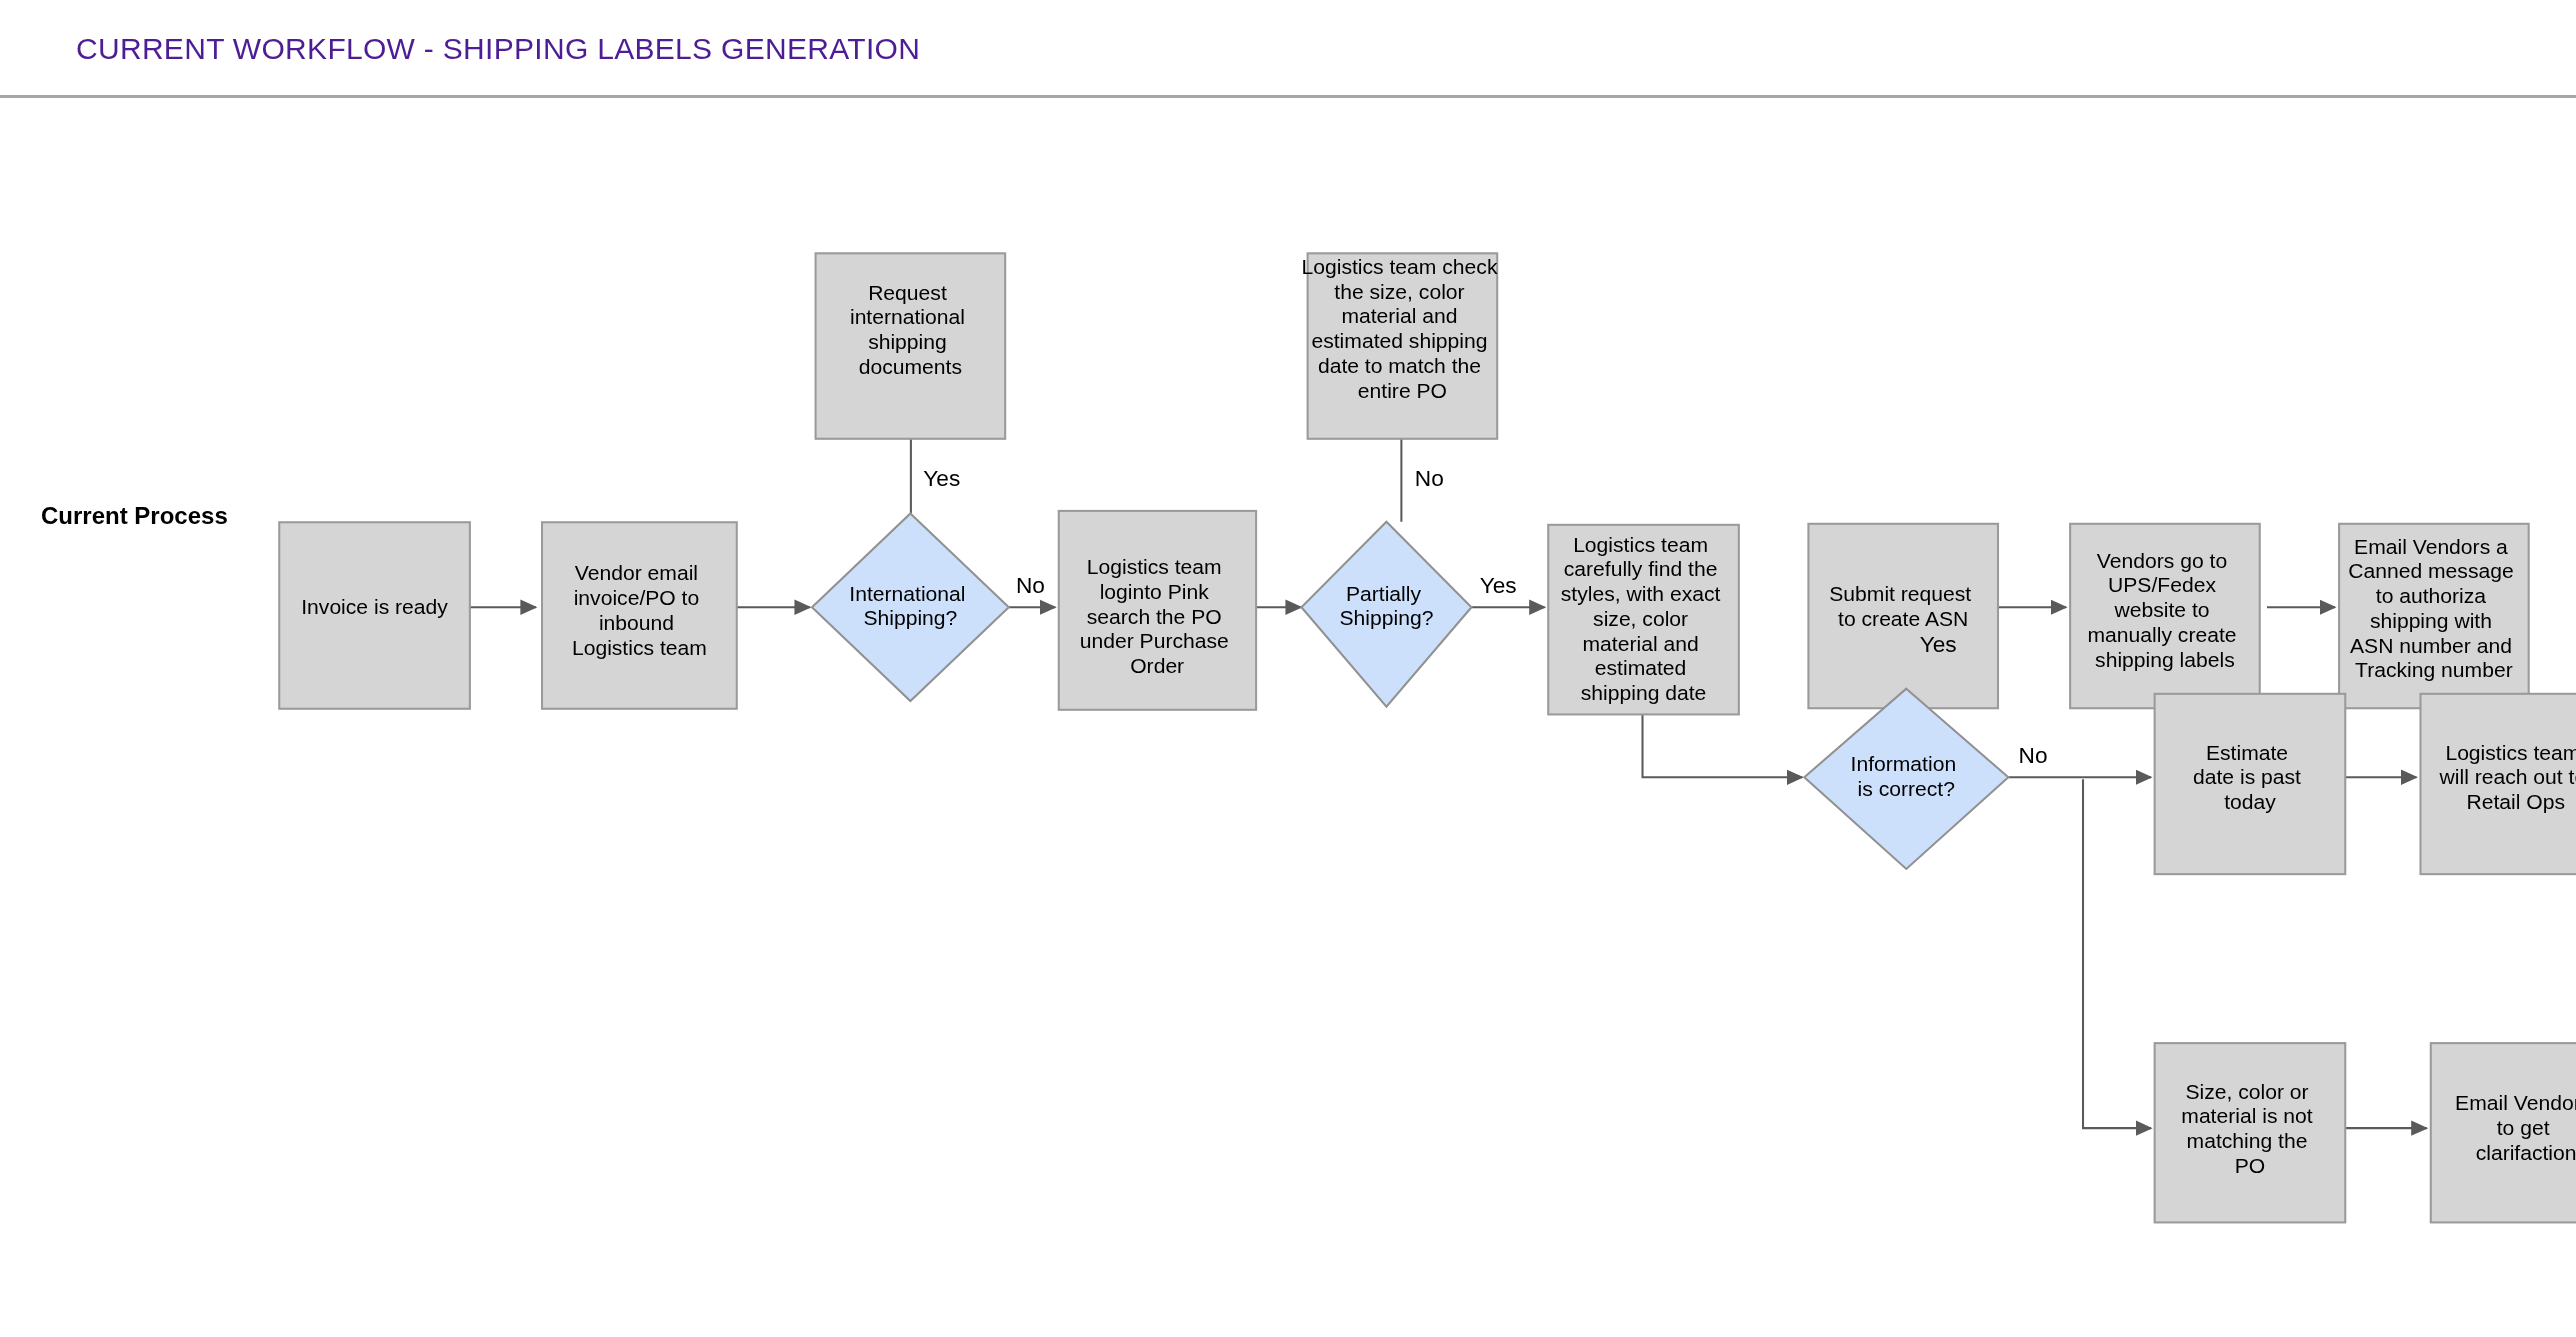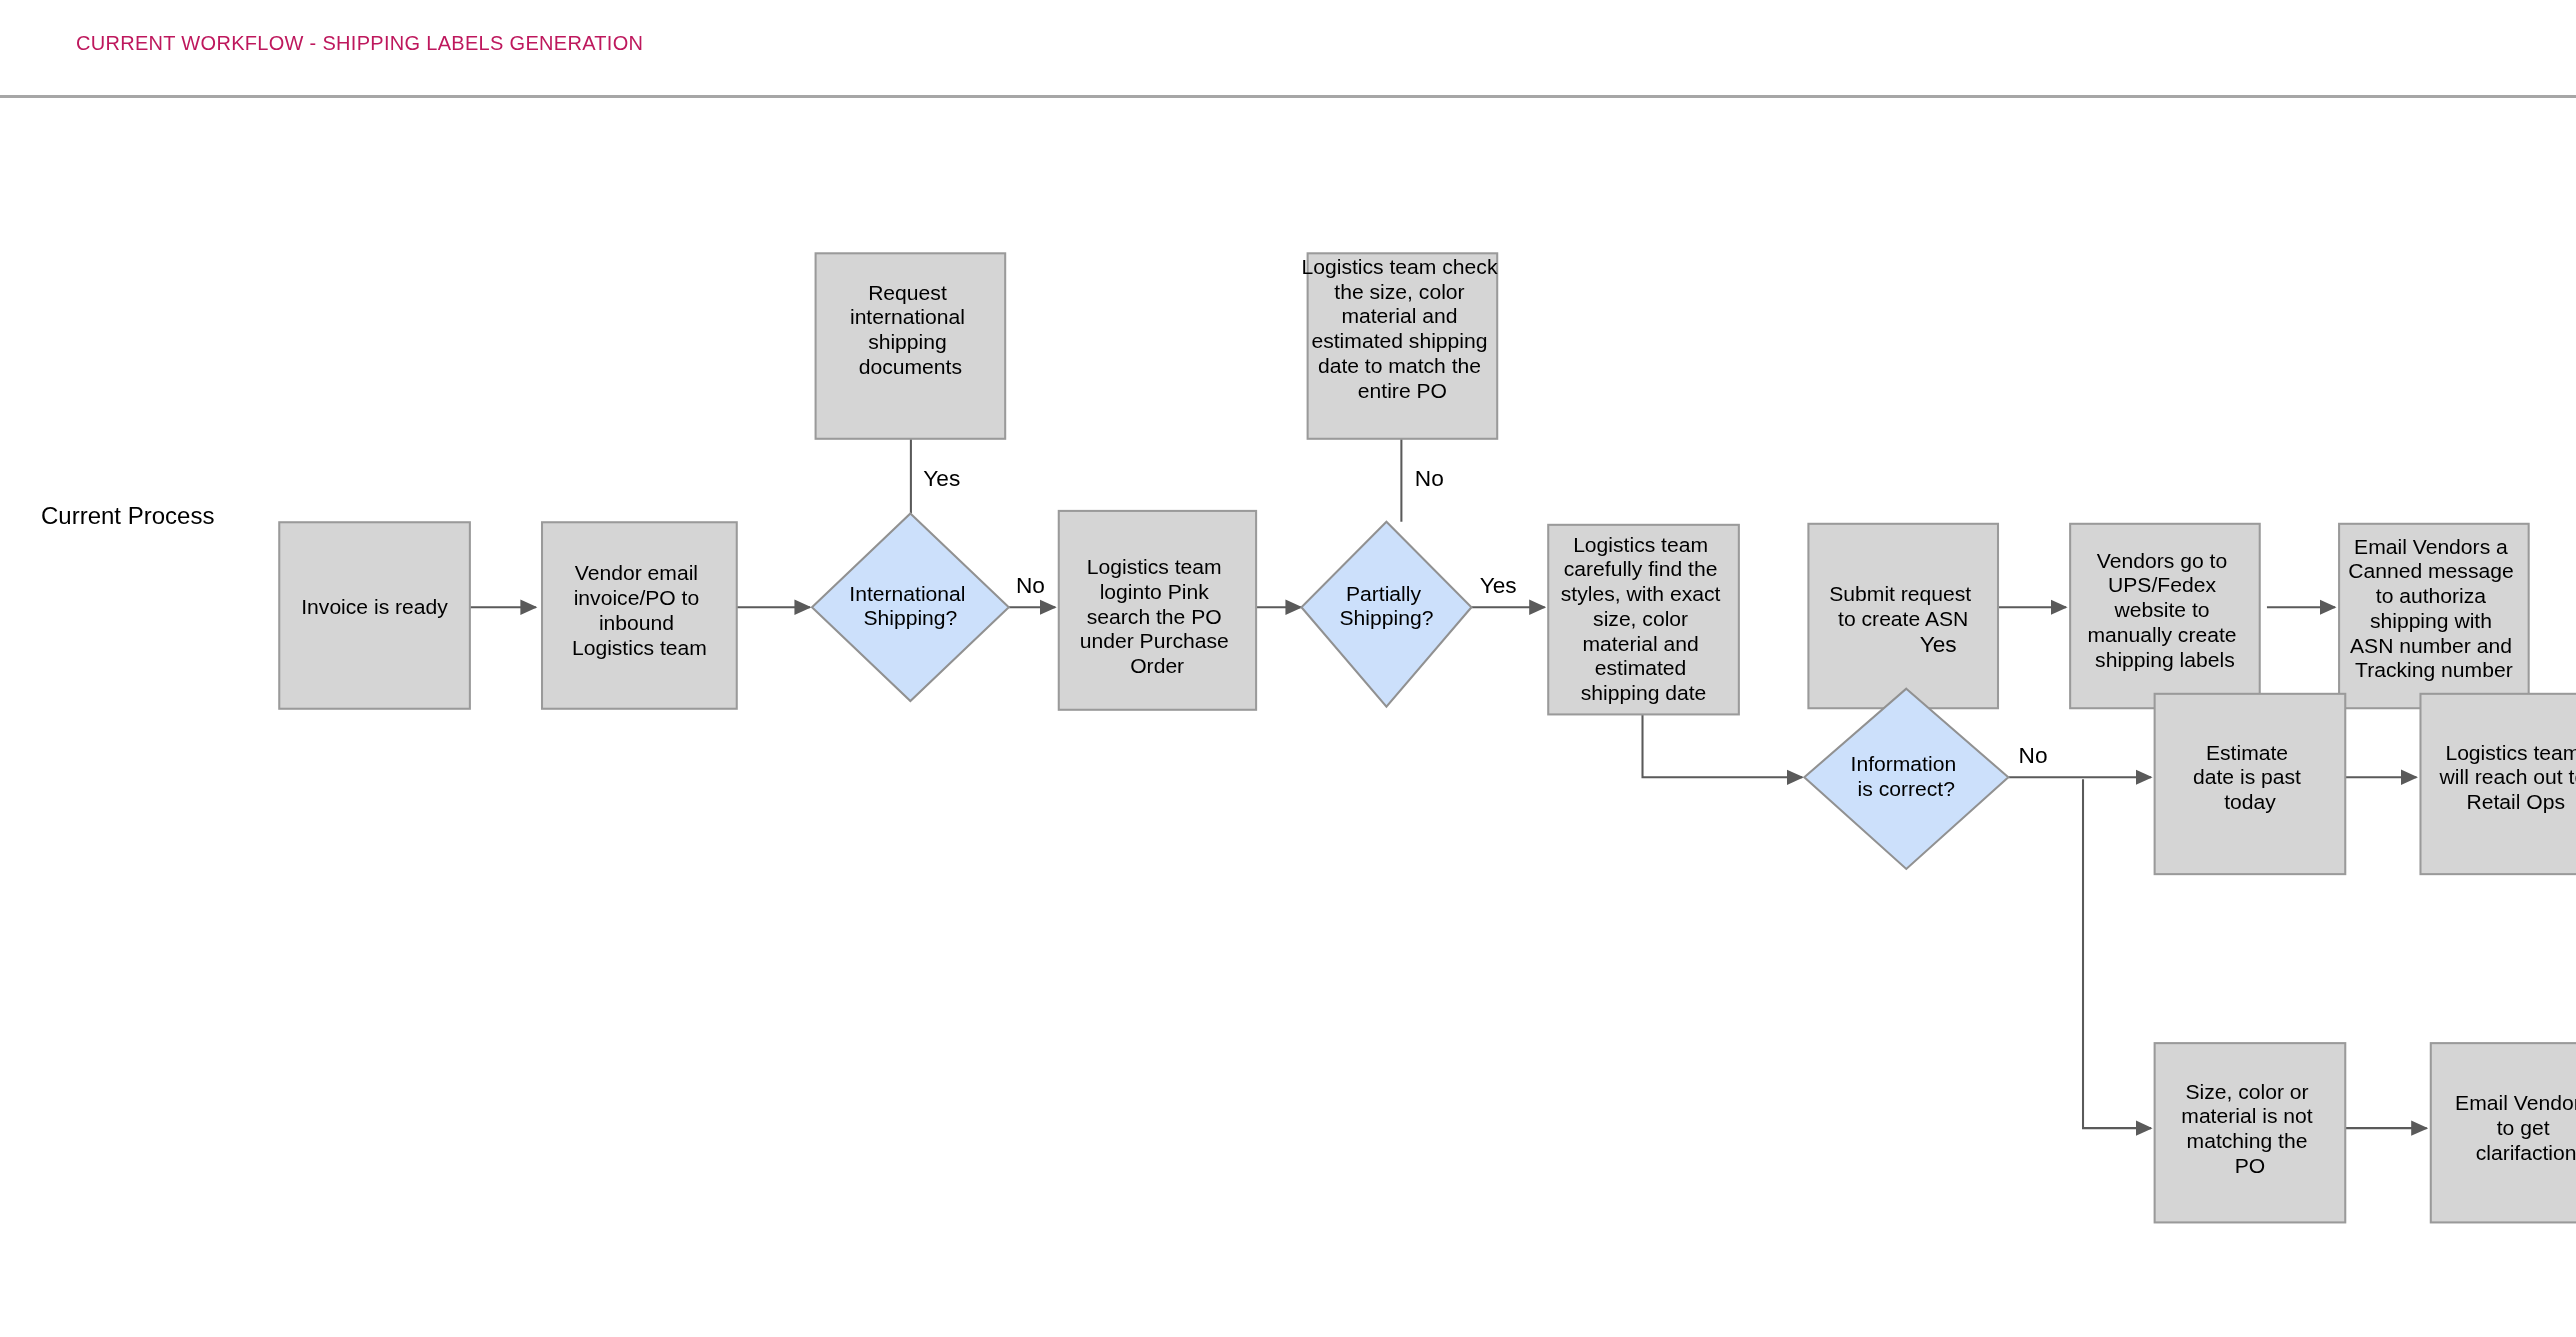--- a/index.html
+++ b/index.html
@@ -20,41 +20,41 @@
     position: absolute;
     left: 0; top: 0;
     width: 2912px;
     height: 96px;
     background: #ffffff;
   }
   #page-title {
     position: absolute;
     left: 76px;
     top: 32px;
-    font-size: 20px;
+    font-size: 30px;
     font-weight: 400;
     letter-spacing: 0.3px;
-    color: #be185d;
+    color: #4c1d95;
     white-space: nowrap;
   }
   #header-divider {
     position: absolute;
     left: 0;
     top: 95px;
     width: 2912px;
     height: 2.6px;
     background: #a6a6a6;
   }
   
   #swimlane-label {
     position: absolute;
     left: 41px;
     top: 502px;
     font-size: 24px;
-    font-weight: normal;
+    font-weight: bold;
     color: #000000;
     white-space: nowrap;
   }
   
   #flow-canvas {
     position: absolute;
     left: 0; top: 96px;
     width: 2912px;
     height: 1242px;
   }

